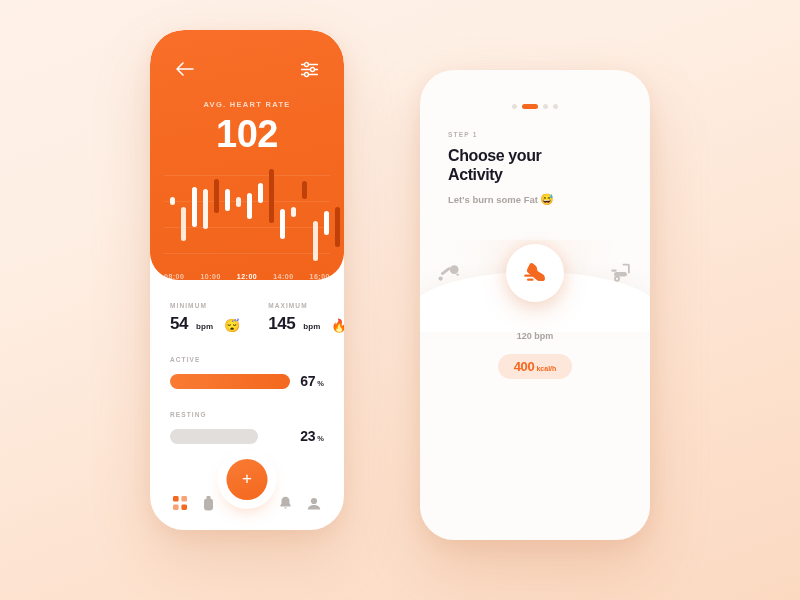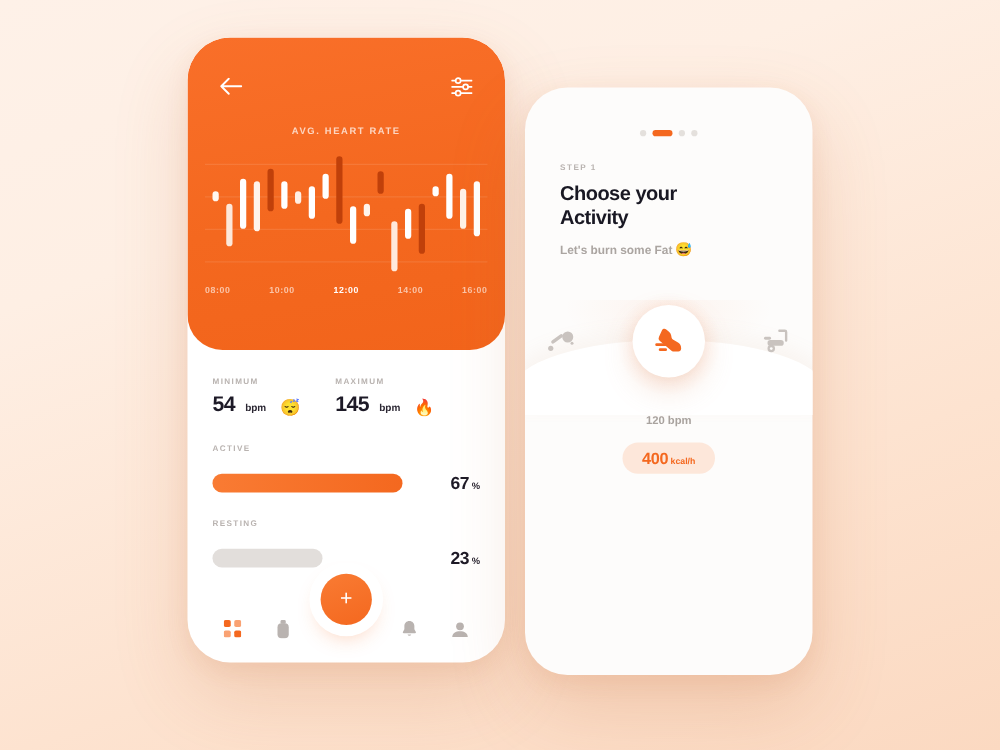--- a/index.html
+++ b/index.html
@@ -10,21 +10,21 @@
     position:relative;
   }
 
   
   .phone {
     position:absolute;
     border-radius:34px;
     overflow:hidden;
   }
   #phone-left {
-    left:150px; top:30px; width:254px; height:500px;
+    left:150px; top:30px; width:194px; height:500px;
     background:#FFFFFF;
     box-shadow: 0 26px 60px rgba(196,110,60,0.20), 0 6px 18px rgba(196,110,60,0.10);
   }
   #phone-right {
     left:420px; top:70px; width:230px; height:470px;
     background:#FDFCFB;
     box-shadow: 0 26px 60px rgba(196,110,60,0.22), 0 6px 18px rgba(196,110,60,0.10);
     z-index:3;
   }
 
@@ -64,21 +64,21 @@
   .minmax { display:flex; gap:28px; }
   .mm-block { }
   .mm-label { font-size:6.5px; letter-spacing:1.1px; color:#B9B3B0; font-weight:700; }
   .mm-row { display:flex; align-items:baseline; gap:8px; margin-top:5px; }
   .mm-num { font-size:17px; font-weight:700; color:#1D1A27; letter-spacing:-0.4px; }
   .mm-unit { font-size:8px; font-weight:700; color:#2B2733;text-align:right; }
   .mm-emoji { font-size:13px; margin-left:3px; line-height:1; position:relative; top:1px; }
 
   .section { margin-top:22px; }
   .sec-label { font-size:6.5px; letter-spacing:1.1px; color:#B9B3B0; font-weight:700; }
-  .track-row { display:flex; align-items:center; gap:10px; margin-top:15px; }
+  .track-row { display:flex; align-items:center; gap:10px; margin-top:10px; }
   .track { height:15px; border-radius:9px; }
   .track.active { width:152px; background:linear-gradient(90deg,#F97B33 0%,#F4681F 100%); }
   .track.resting { width:88px; background:#E2DEDB; }
   .pct { display:flex; align-items:baseline; gap:2px; margin-left:auto; }
   .pct-num { font-size:14px; font-weight:700; color:#1D1A27; letter-spacing:-0.3px; }
   .pct-sign { font-size:7.5px; font-weight:700; color:#2B2733; }
 
   
   .nav {
     position:absolute; left:0; right:0; bottom:0; height:54px;
@@ -176,20 +176,21 @@
           <path d="M0.5 3.5h3M7.5 3.5h9" stroke="#fff" stroke-width="1.3" stroke-linecap="round"></path>
           <circle cx="11.5" cy="8.5" r="2" stroke="#fff" stroke-width="1.3"></circle>
           <path d="M0.5 8.5h9M13.5 8.5h3" stroke="#fff" stroke-width="1.3" stroke-linecap="round"></path>
           <circle cx="5.5" cy="13.5" r="2" stroke="#fff" stroke-width="1.3"></circle>
           <path d="M0.5 13.5h3M7.5 13.5h9" stroke="#fff" stroke-width="1.3" stroke-linecap="round"></path>
         </svg>
       </div>
     </div>
 
     <div class="hero-label">AVG. HEART RATE</div>
+    <div class="hero-value">102</div>
 
     <div class="chart-wrap">
       <div class="gridline" style="top:6px;"></div>
       <div class="gridline" style="top:32px;"></div>
       <div class="gridline" style="top:58px;"></div>
       <div class="gridline" style="top:84px;"></div>
       <div class="bars" id="chart-bars">
           <div class="bar" style="left: 6px; top: 28px; height: 8px; background: rgb(255, 246, 240);"></div>
           <div class="bar" style="left: 17px; top: 38px; height: 34px; background: rgb(253, 232, 218);"></div>
           <div class="bar" style="left: 28px; top: 18px; height: 40px; background: rgb(255, 255, 255);"></div>

